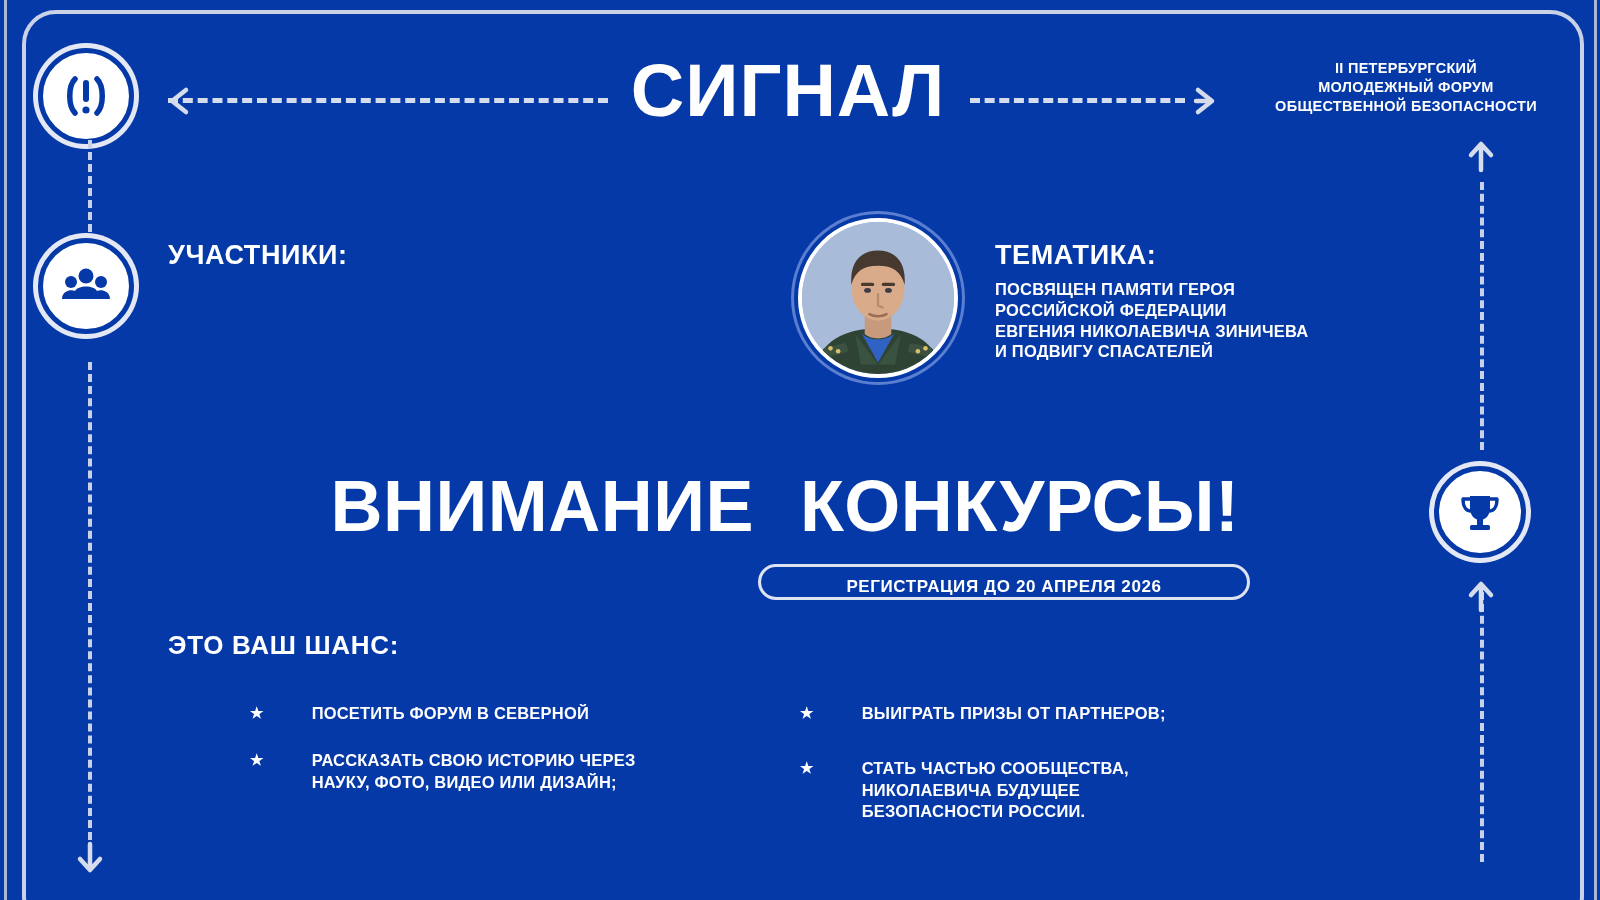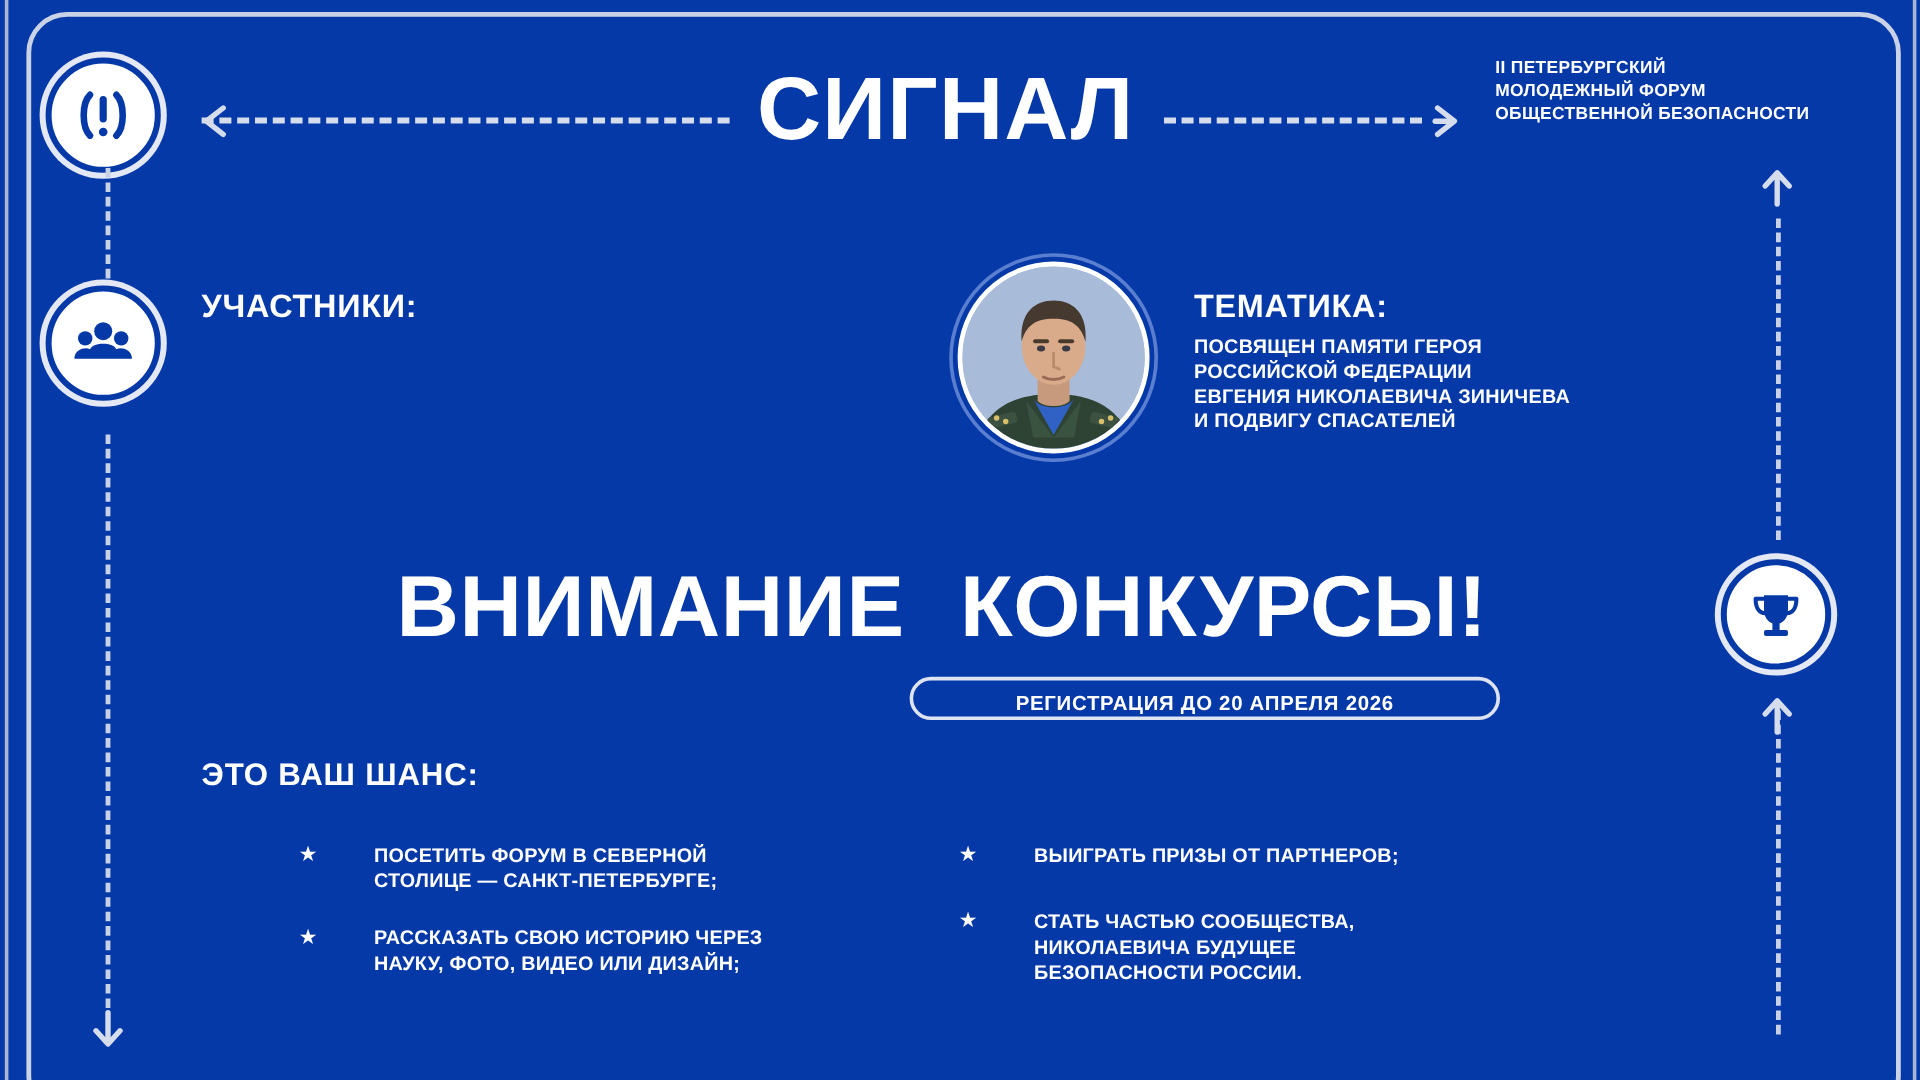--- a/index.html
+++ b/index.html
@@ -104,23 +104,23 @@
     font-weight: 700;
     letter-spacing: 1px;
     color: #ffffff;
     line-height: 1;
     
     transform: translateX(-12px);
   }
 
   #forum-name {
     position: absolute;
-    right: 34px; top: 22px;
+    right: 34px; top: 33px;
     width: 320px;
-    text-align: left;
+    text-align: center;
     font-size: 14.5px;
     font-weight: 700;
     line-height: 1.32;
     letter-spacing: 0.3px;
     color: #ffffff;
   }
   #forum-name div { white-space: nowrap; }
 
   
   .rail {
@@ -370,21 +370,20 @@
     </svg>
   </div>
 
   <div id="chance-heading">ЭТО ВАШ ШАНС:</div>
 
   <div class="bullet-col" id="bullets-left">
     <div class="bullet">
       <span class="star">★</span>
       <span class="txt">
         <div>ПОСЕТИТЬ ФОРУМ В СЕВЕРНОЙ</div>
-        <div>СТОЛИЦЕ — САНКТ-ПЕТЕРБУРГЕ;</div>
       </span>
     </div>
     <div class="bullet">
       <span class="star">★</span>
       <span class="txt">
         <div>РАССКАЗАТЬ СВОЮ ИСТОРИЮ ЧЕРЕЗ</div>
         <div>НАУКУ, ФОТО, ВИДЕО ИЛИ ДИЗАЙН;</div>
       </span>
     </div>
   </div>

